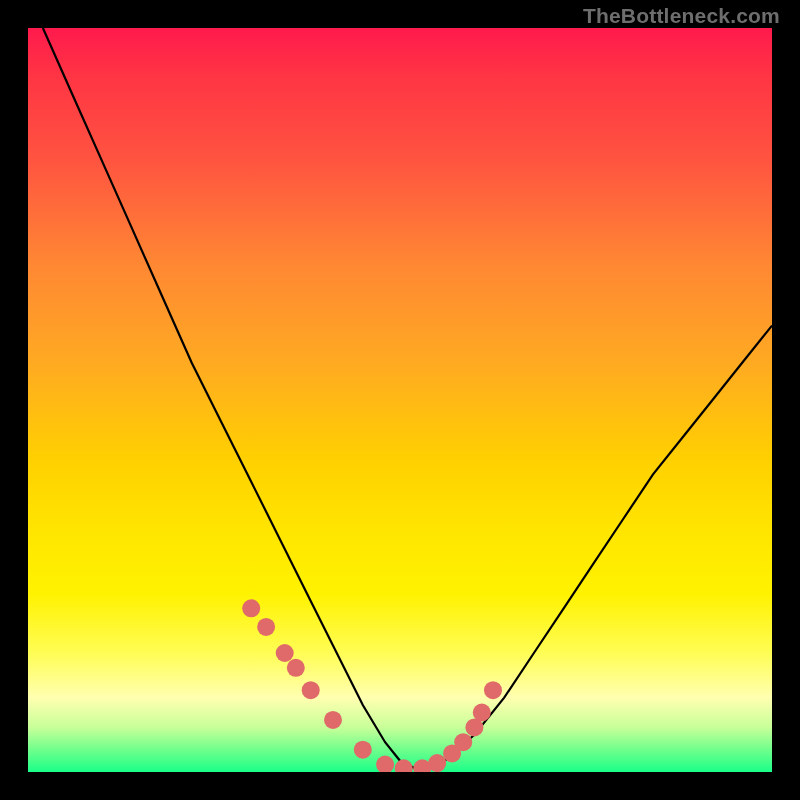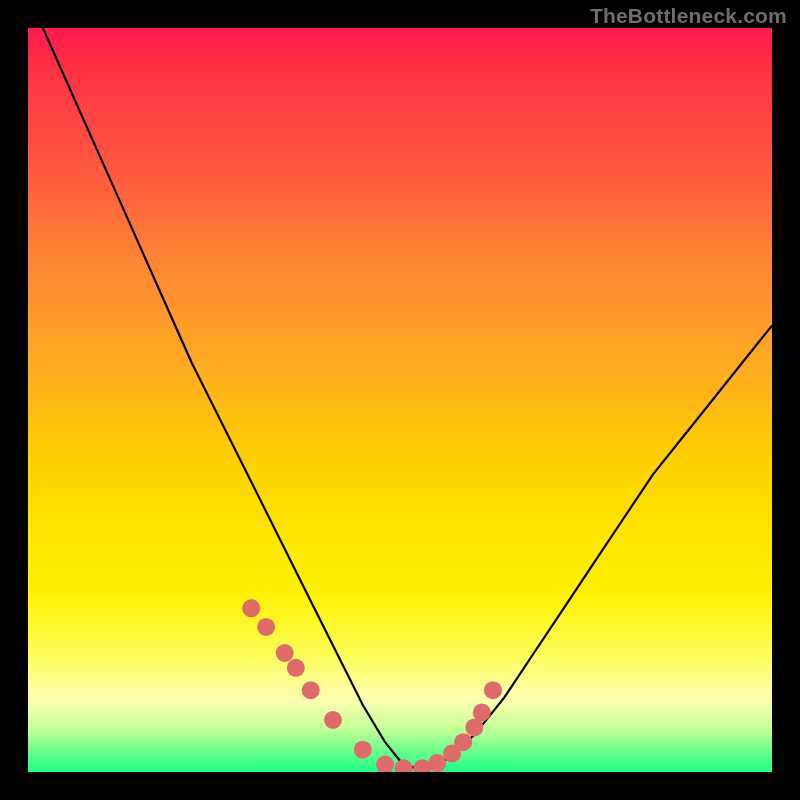--- a/index.html
+++ b/index.html
@@ -41,21 +41,21 @@
       #fffd55 84%,
       #ffffb0 90%,
       #c8ff99 94%,
       #70ff8c 97%,
       #1aff88 100%
     );
   }
   .watermark {
     position: absolute;
     top: 4px;
-    right: 13px;
+    right: 20px;
     color: #6e6e6e;
     font-size: 21px;
     font-weight: 600;
     letter-spacing: 0.2px;
     user-select: none;
   }
   svg.curve {
     position: absolute;
     top: 0; left: 0;
     width: 744px;

